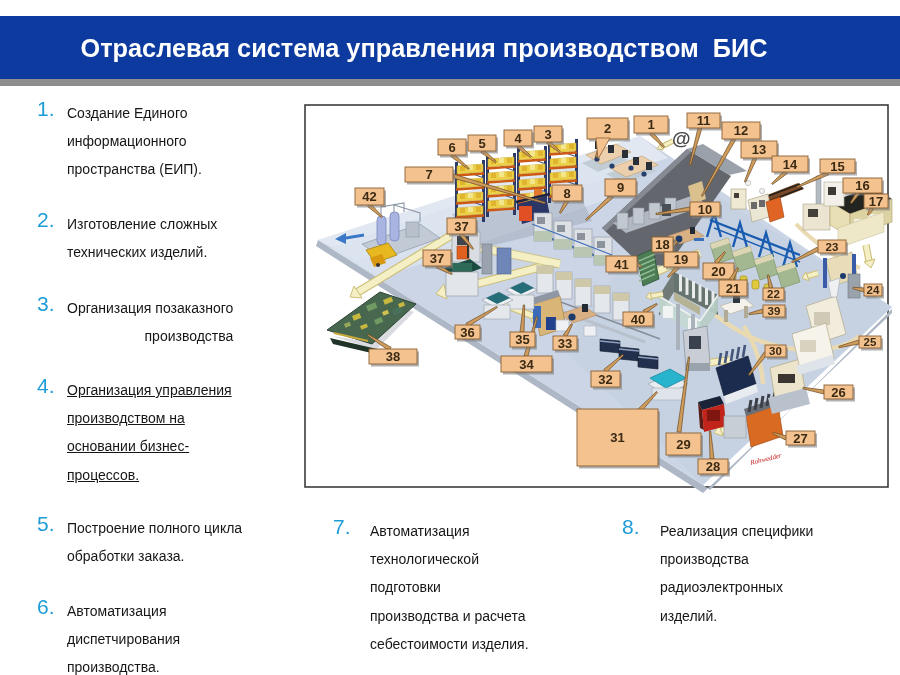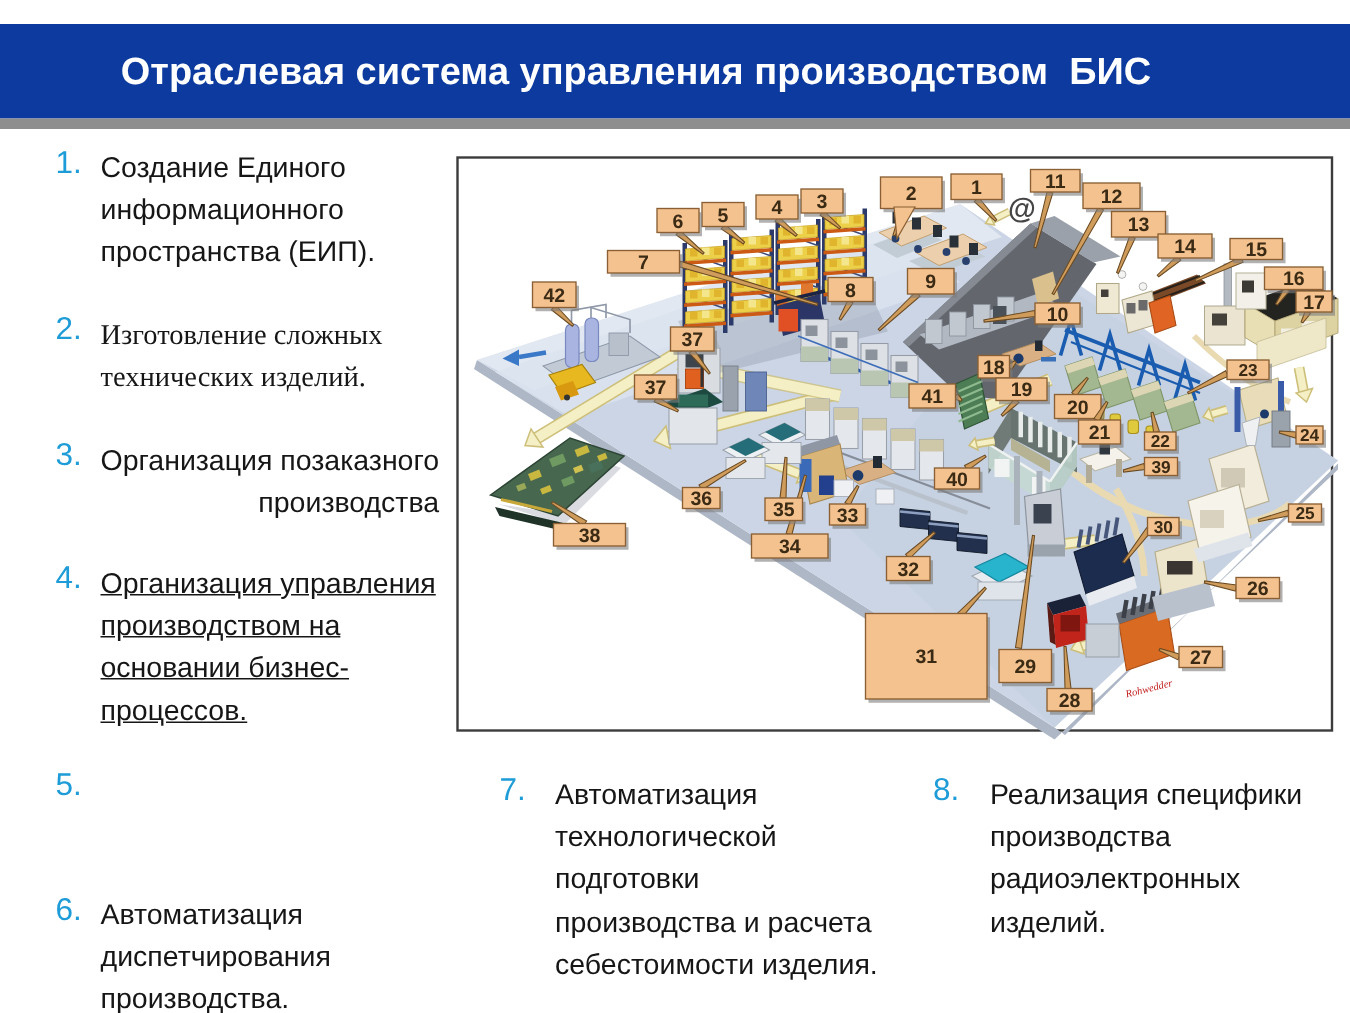--- a/index.html
+++ b/index.html
@@ -1,50 +1,51 @@
 <!DOCTYPE html>
 <html><head>
 <meta charset="utf-8">
 <style>
 html,body{margin:0;padding:0;}
 body{width:900px;height:675px;overflow:hidden;background:#fff;font-family:"Liberation Sans",sans-serif;}
 #slide{position:absolute;left:0;top:16px;width:900px;height:675px;background:#fff;}
 .num{position:absolute;color:#1e9cd7;font-size:21px;}
-.itm{position:absolute;color:#161616;font-size:19px;line-height:28.2px;}
+.itm{position:absolute;color:#161616;font-size:14px;line-height:28.2px;}
 </style>
 </head>
 <body>
 <div id="slide">
 
 <div style="position:absolute;left:0;top:0;width:900px;height:63px;background:#0c3a9e;"></div>
 
 <div style="position:absolute;left:-26px;top:18px;width:900px;text-align:center;color:#fff;font-size:25.3px;font-weight:bold;">Отраслевая система управления производством&nbsp; БИС</div>
 
 <div style="position:absolute;left:0;top:63px;width:900px;height:7px;background:#8e8e8e;"></div>
 
 <div style="position:absolute;left:6px;top:667px;width:52px;height:8px;background:#b9b9b9;"></div>
 
 <div class="num" style="left:37px;top:81px;">1.</div>
 
 <div class="itm" style="left:67px;top:83px;">Создание Единого<br>информационного<br>пространства (ЕИП).</div>
 
 <div class="num" style="left:37px;top:192px;">2.</div>
 
-<div class="itm" style="left:67px;top:194px;font-family:Liberation Serif, serif;">Изготовление сложных<br>технических изделий.</div>
+<div class="itm" style="left:67px;top:194px;">Изготовление сложных<br>технических изделий.</div>
 
 <div class="num" style="left:37px;top:276px;">3.</div>
 
 <div class="itm" style="left:67px;top:278px;text-align:right;">Организация позаказного<br>производства</div>
 
 <div class="num" style="left:37px;top:358px;">4.</div>
 
 <div class="itm" style="left:67px;top:360px;text-decoration:underline;">Организация управления<br>производством на<br>основании бизнес-<br>процессов.</div>
 
 <div class="num" style="left:37px;top:496px;">5.</div>
 
+<div class="itm" style="left:67px;top:498px;">Построение полного цикла<br>обработки заказа.</div>
 
 <div class="num" style="left:37px;top:579px;">6.</div>
 
 <div class="itm" style="left:67px;top:581px;">Автоматизация<br>диспетчирования<br>производства.</div>
 
 <div class="num" style="left:333px;top:499px;">7.</div>
 
 <div class="itm" style="left:370px;top:501px;">Автоматизация<br>технологической<br>подготовки<br>производства и расчета<br>себестоимости изделия.</div>
 
 <div class="num" style="left:622px;top:499px;">8.</div>

